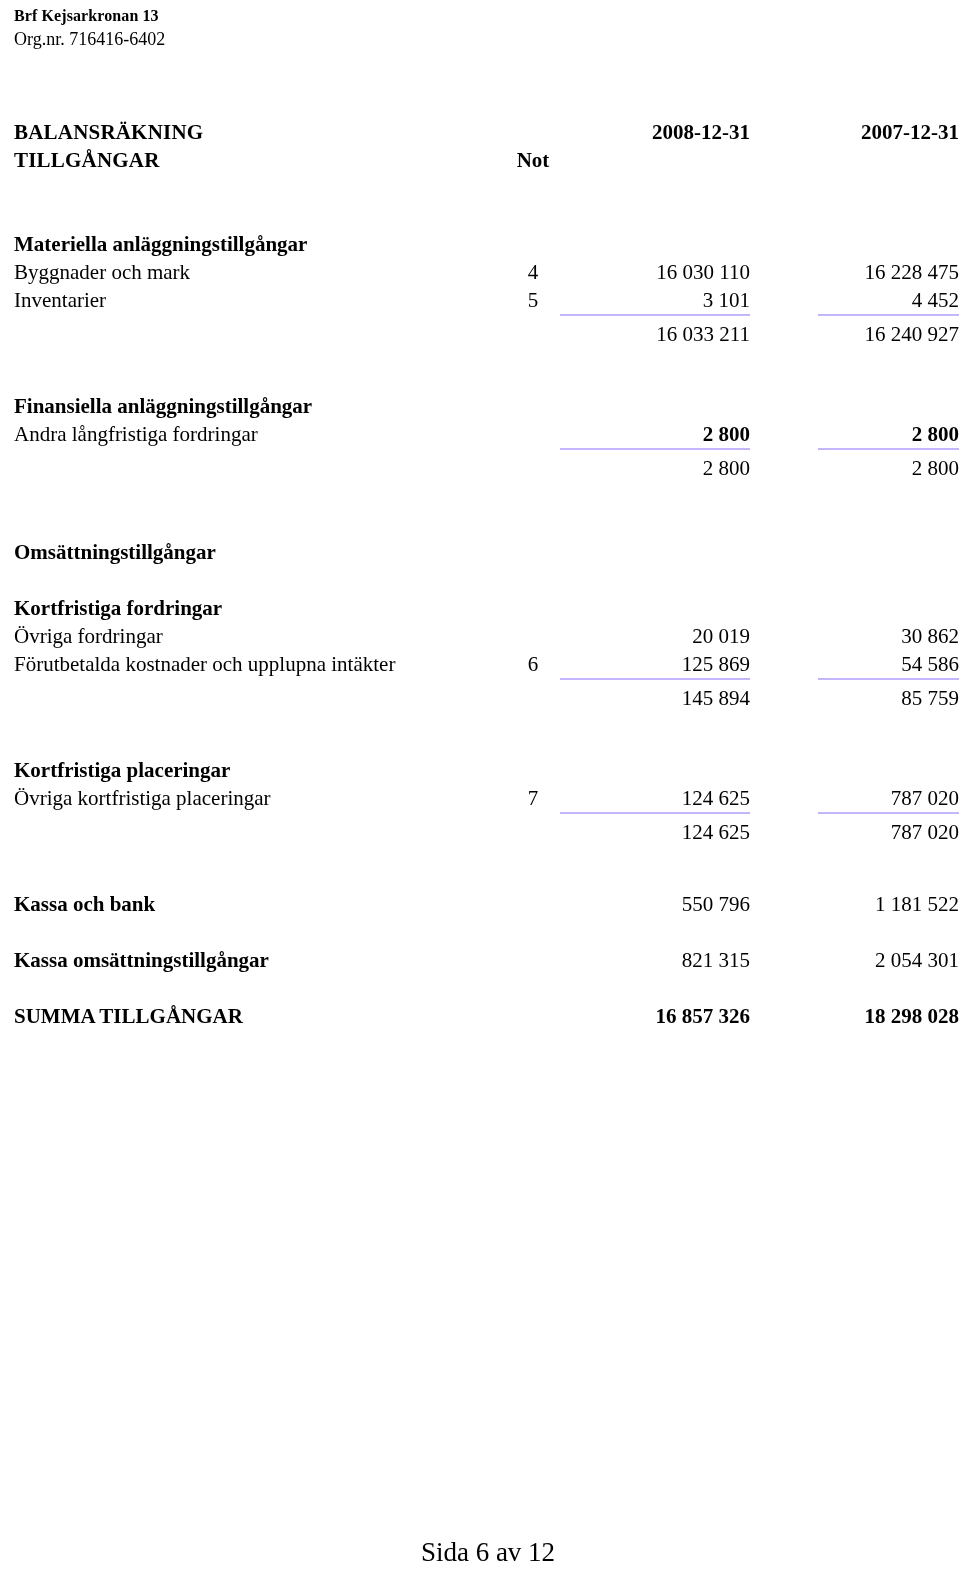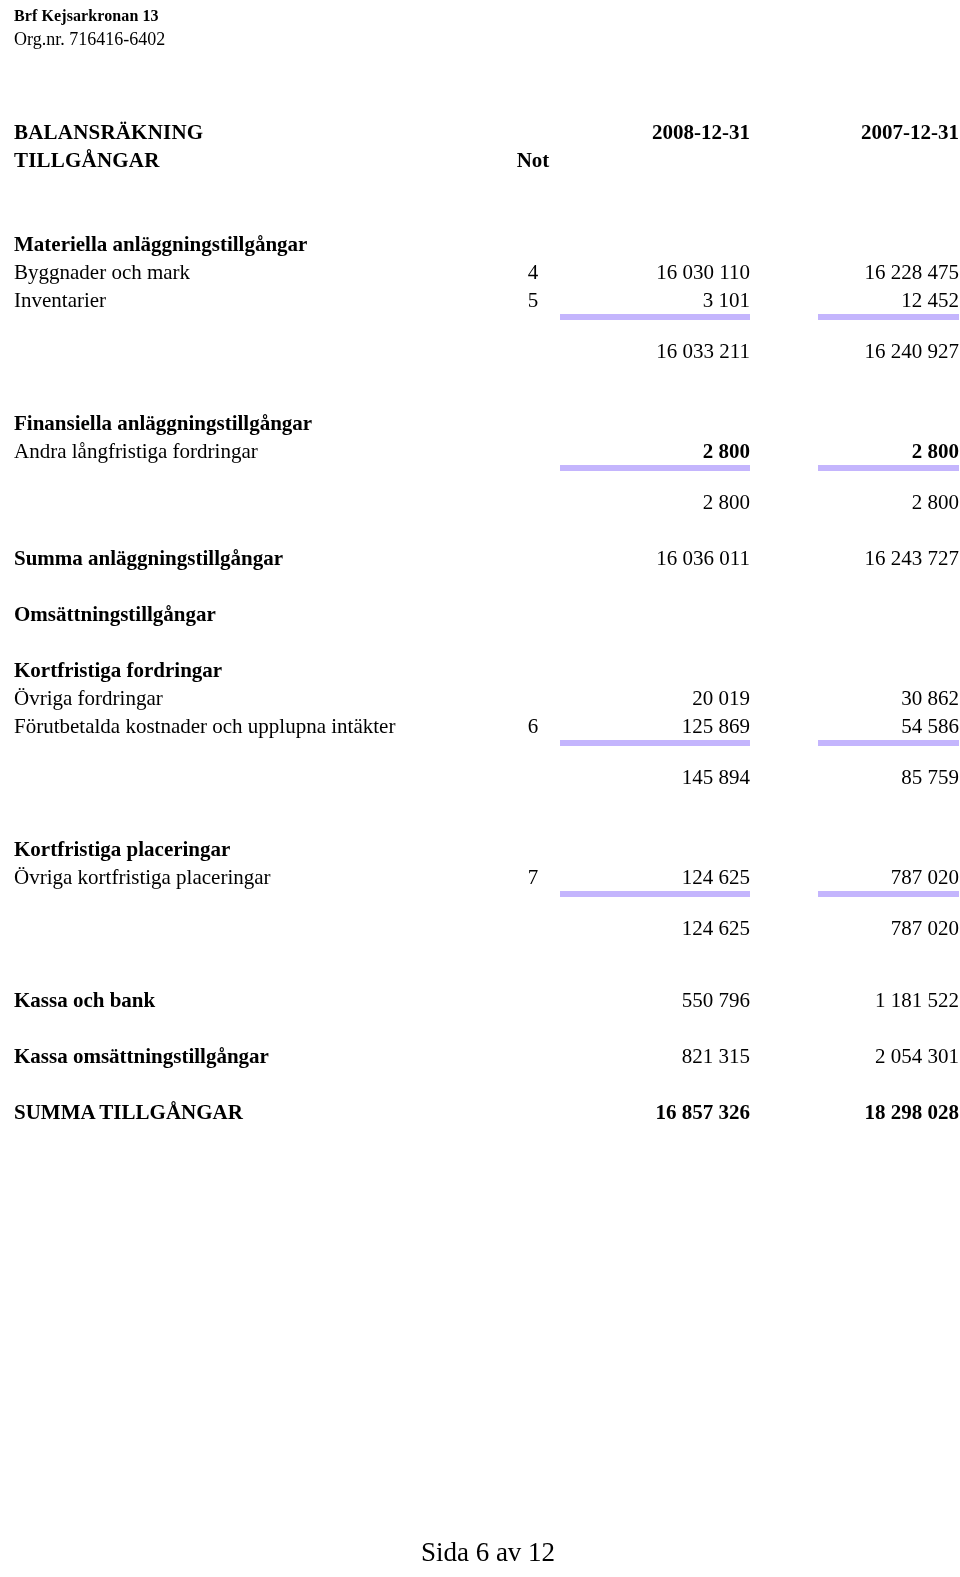--- a/index.html
+++ b/index.html
@@ -72,22 +72,22 @@
   .head-date  { font-size: 21px; font-weight: bold; }
   .head-note  { font-size: 21px; font-weight: bold; }
 
   .section-h  { font-size: 22px; font-weight: bold; }
   .sub-h      { font-size: 21px; font-weight: bold; }
   .sp-md td   { height: 28px; line-height: 28px; font-size: 0; }
   .sp-lg td   { height: 44px; line-height: 44px; font-size: 0; }
 
   
   .ruled .val {
-    border-top: 6px solid #c4b5fd;
-    padding-top: 17px;
+    border-top: 2px solid #c4b5fd;
+    padding-top: 4px;
   }
 
   
   .page-footer {
     position: absolute;
     left: 8px;
     top: 1537px;
     width: 960px;
     text-align: center;
     font-size: 27px;
@@ -152,21 +152,21 @@
         <td class="val">16 030 110</td>
         <td></td>
         <td class="val">16 228 475</td>
       </tr>
 
       <tr>
         <td class="label">Inventarier</td>
         <td class="note">5</td>
         <td class="val">3 101</td>
         <td></td>
-        <td class="val">12 452</td>
+        <td class="val">4 452</td>
       </tr>
 
       <tr class="ruled">
         <td class="label"></td>
         <td class="note"></td>
         <td class="val">16 033 211</td>
         <td></td>
         <td class="val">16 240 927</td>
       </tr>
 
@@ -195,27 +195,20 @@
         <td class="note"></td>
         <td class="val">2 800</td>
         <td></td>
         <td class="val">2 800</td>
       </tr>
 
       <tr class="sp-md">
           <td colspan="5"></td>
         </tr>
 
-      <tr>
-        <td class="label b">Summa anläggningstillgångar</td>
-        <td class="note"></td>
-        <td class="val">16 036 011</td>
-        <td></td>
-        <td class="val">16 243 727</td>
-      </tr>
 
       <tr class="sp-md">
           <td colspan="5"></td>
         </tr>
 
       <tr>
         <td class="label section-h">Omsättningstillgångar</td>
         <td class="note"></td>
         <td class="val"></td>
         <td></td>

